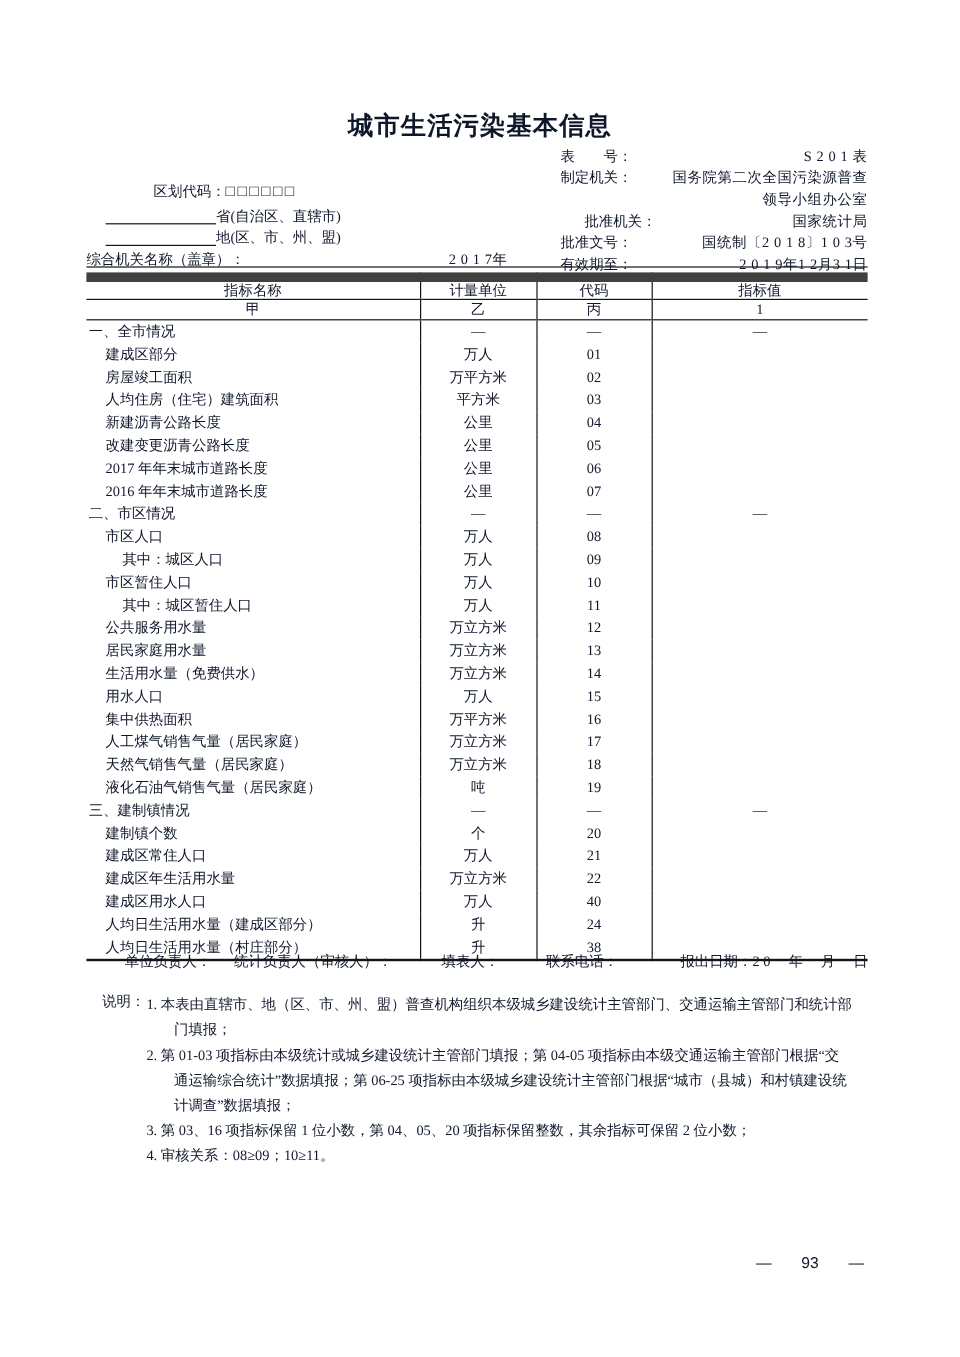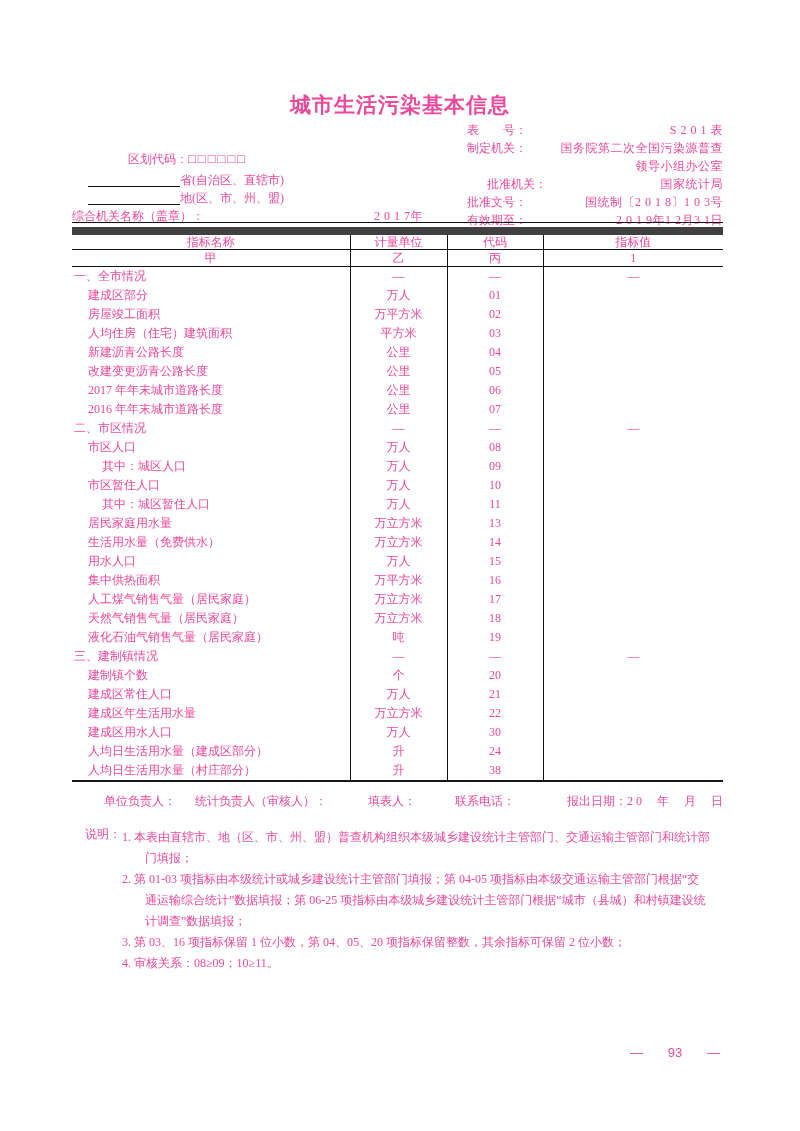--- a/index.html
+++ b/index.html
@@ -1,18 +1,18 @@
 <!DOCTYPE html>
 <html><head>
 <meta charset="utf-8">
 <style>
   html,body{margin:0;padding:0;background:#e8e8e8;}
   .page{
     position:relative;width:800px;height:1131px;margin:0 auto;
-    background:#ffffff;color:#ec4899;
+    background:#ffffff;color:#0f172a;
     font-family:"Liberation Serif","DejaVu Serif",serif;
     font-size:12px;line-height:14px;
   }
   .abs{position:absolute;}
   .title{
     top:92px;left:0;width:100%;text-align:center;
     font-size:21px;line-height:26px;font-weight:bold;letter-spacing:1px;
   }
   
   .meta-row{height:14px;}
@@ -201,20 +201,26 @@
           <td class="ctr vline">10</td>
           <td class="ctr vline"></td>
         </tr>
         <tr>
           <td class="name ind2">其中：城区暂住人口</td>
           <td class="ctr vline">万人</td>
           <td class="ctr vline">11</td>
           <td class="ctr vline"></td>
         </tr>
         <tr>
+          <td class="name ind1">公共服务用水量</td>
+          <td class="ctr vline">万立方米</td>
+          <td class="ctr vline">12</td>
+          <td class="ctr vline"></td>
+        </tr>
+        <tr>
           <td class="name ind1">居民家庭用水量</td>
           <td class="ctr vline">万立方米</td>
           <td class="ctr vline">13</td>
           <td class="ctr vline"></td>
         </tr>
         <tr>
           <td class="name ind1">生活用水量（免费供水）</td>
           <td class="ctr vline">万立方米</td>
           <td class="ctr vline">14</td>
           <td class="ctr vline"></td>
@@ -269,21 +275,21 @@
         </tr>
         <tr>
           <td class="name ind1">建成区年生活用水量</td>
           <td class="ctr vline">万立方米</td>
           <td class="ctr vline">22</td>
           <td class="ctr vline"></td>
         </tr>
         <tr>
           <td class="name ind1">建成区用水人口</td>
           <td class="ctr vline">万人</td>
-          <td class="ctr vline">30</td>
+          <td class="ctr vline">40</td>
           <td class="ctr vline"></td>
         </tr>
         <tr>
           <td class="name ind1">人均日生活用水量（建成区部分）</td>
           <td class="ctr vline">升</td>
           <td class="ctr vline">24</td>
           <td class="ctr vline"></td>
         </tr>
         <tr>
           <td class="name ind1">人均日生活用水量（村庄部分）</td>

